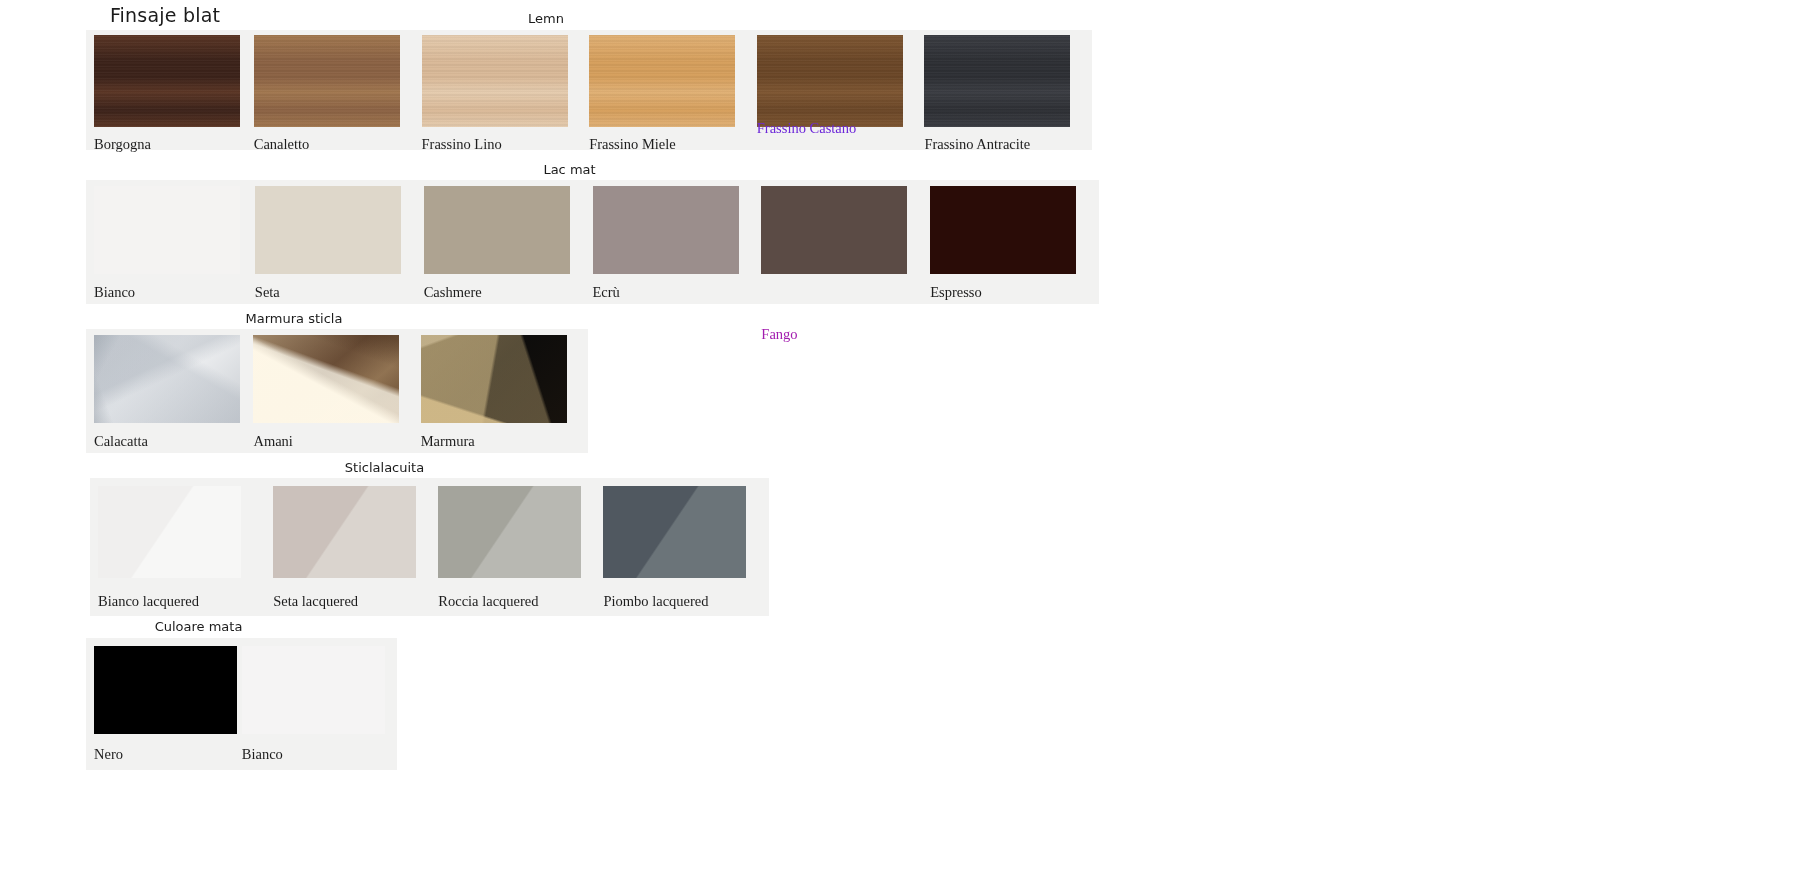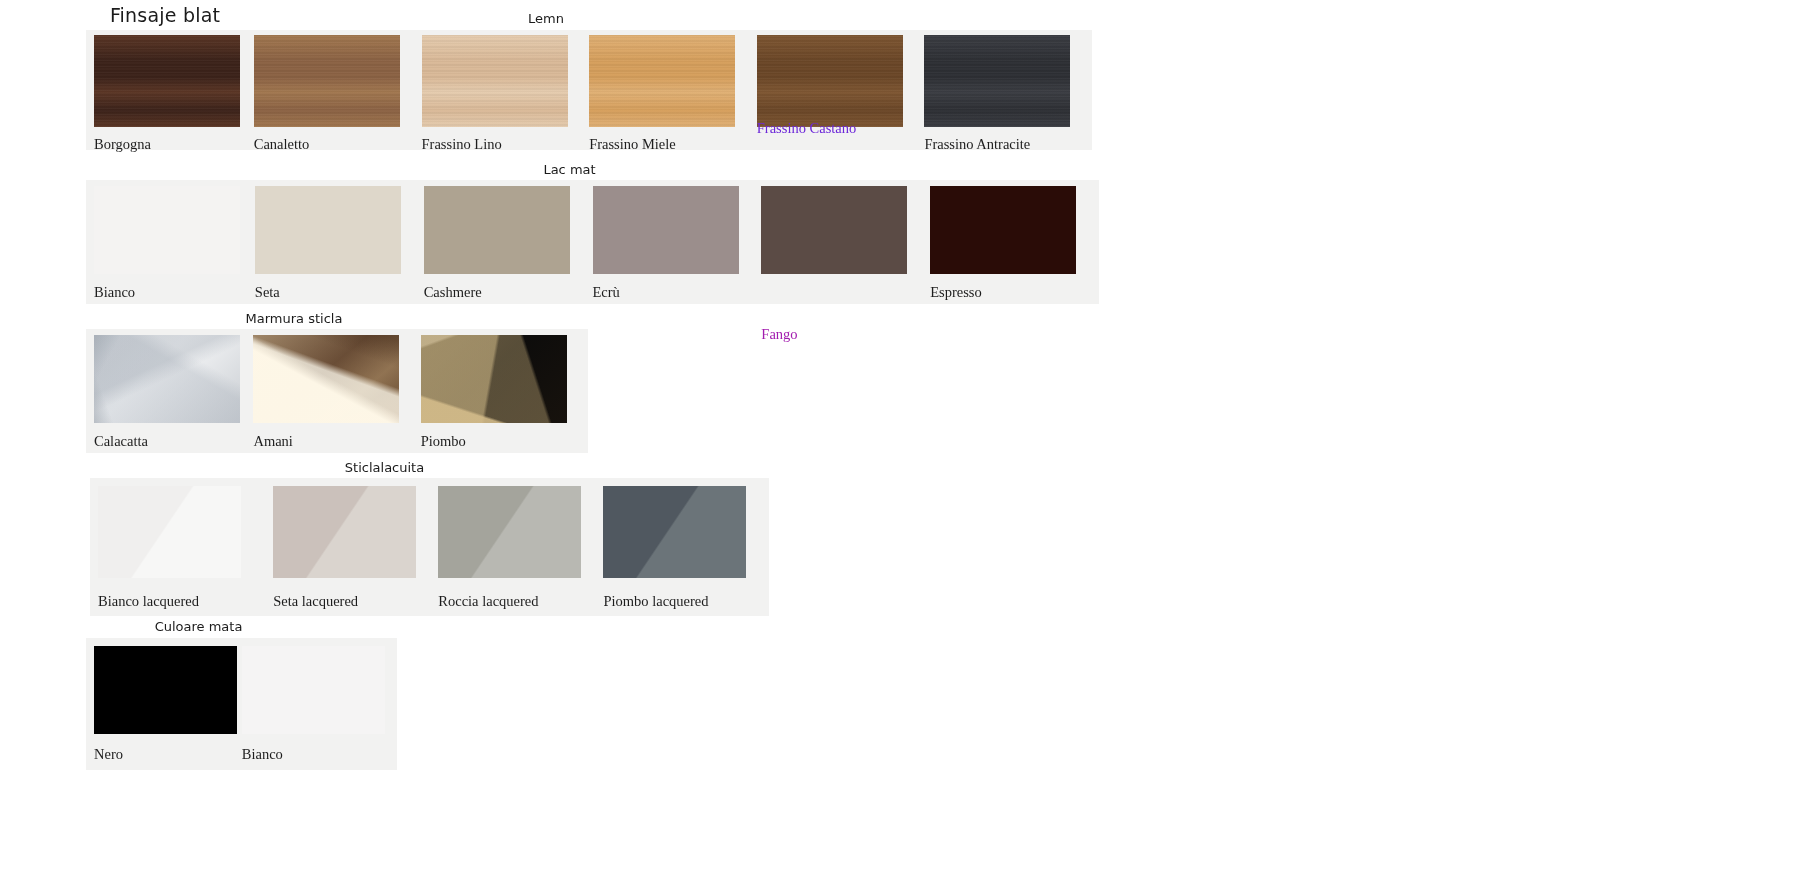--- a/index.html
+++ b/index.html
@@ -150,21 +150,21 @@
           <div class="swatch-cell" style="width: 170px; height: 124px; padding-left: 8px;">
             <div class="swatch-tile" style="position: absolute; left: 8px; top: 6px; width: 146px; height: 88px; background: linear-gradient(118deg, rgba(150, 158, 168, 0.55) 0%, rgba(150, 158, 168, 0) 14%), linear-gradient(70deg, rgba(140, 148, 158, 0.45) 0%, rgba(140, 148, 158, 0) 11%), linear-gradient(155deg, rgba(160, 168, 178, 0.4) 38%, rgba(160, 168, 178, 0) 50%), linear-gradient(30deg, rgba(170, 178, 188, 0.35) 62%, rgba(170, 178, 188, 0) 72%), linear-gradient(135deg, rgb(236, 238, 240) 0%, rgb(247, 248, 249) 40%, rgb(201, 205, 210) 100%);"></div>
             <div class="swatch-label" style="position: absolute; left: 8px; top: 104px; color: rgb(29, 29, 29);">Calacatta</div>
           </div>
           <div class="swatch-cell" style="width: 170px; height: 124px; padding-left: 0px;">
             <div class="swatch-tile" style="position: absolute; left: 0px; top: 6px; width: 146px; height: 88px; background: linear-gradient(28deg, rgba(255, 248, 232, 0.95) 44%, rgba(255, 248, 232, 0) 52%), linear-gradient(20deg, rgba(255, 252, 240, 0.75) 56%, rgba(255, 252, 240, 0) 62%), linear-gradient(200deg, rgba(60, 36, 20, 0.4) 4%, rgba(60, 36, 20, 0) 24%), linear-gradient(150deg, rgba(40, 24, 12, 0.35) 78%, rgba(40, 24, 12, 0) 94%), linear-gradient(140deg, rgb(224, 194, 154) 0%, rgb(141, 106, 77) 46%, rgb(201, 164, 120) 70%, rgb(122, 87, 56) 100%);"></div>
             <div class="swatch-label" style="position: absolute; left: 0px; top: 104px; color: rgb(29, 29, 29);">Amani</div>
           </div>
           <div class="swatch-cell" style="width: 170px; height: 124px; padding-left: 0px;">
             <div class="swatch-tile" style="position: absolute; left: 0px; top: 6px; width: 146px; height: 88px; background: linear-gradient(18deg, rgba(214, 190, 140, 0.85) 19%, rgba(214, 190, 140, 0) 21%), linear-gradient(100deg, rgba(200, 178, 130, 0.6) 47%, rgba(200, 178, 130, 0) 49%), linear-gradient(72deg, rgba(180, 158, 112, 0.45) 73%, rgba(180, 158, 112, 0) 75%), linear-gradient(160deg, rgba(235, 235, 235, 0.7) 8%, rgba(235, 235, 235, 0) 10%), linear-gradient(135deg, rgb(36, 31, 24) 0%, rgb(13, 12, 11) 45%, rgb(23, 18, 13) 100%);"></div>
-            <div class="swatch-label" style="position: absolute; left: 0px; top: 104px; color: rgb(29, 29, 29);">Piombo</div>
+            <div class="swatch-label" style="position: absolute; left: 0px; top: 104px; color: rgb(29, 29, 29);">Marmura</div>
           </div>
         </div>
       </div>
       <div class="section" style="left: 0px; top: 457px; width: 769px; height: 159px;">
         <div class="section-title" style="color: rgb(27, 27, 27);">Sticlalacuita</div>
         <div class="swatch-strip" style="left: 90px; top: 21px; width: 679px; height: 138px; background: rgb(242, 242, 241);">
           <div class="swatch-cell" style="width: 188px; height: 138px; padding-left: 20px;">
             <div class="swatch-tile" style="position: absolute; left: 8px; top: 8px; width: 143px; height: 92px; background: linear-gradient(124deg, rgb(240, 239, 238) 0%, rgb(240, 239, 238) 46%, rgb(247, 247, 246) 47%, rgb(247, 247, 246) 100%);"></div>
             <div class="swatch-label" style="position: absolute; left: 8px; top: 115px; color: rgb(29, 29, 29);">Bianco lacquered</div>
           </div>

